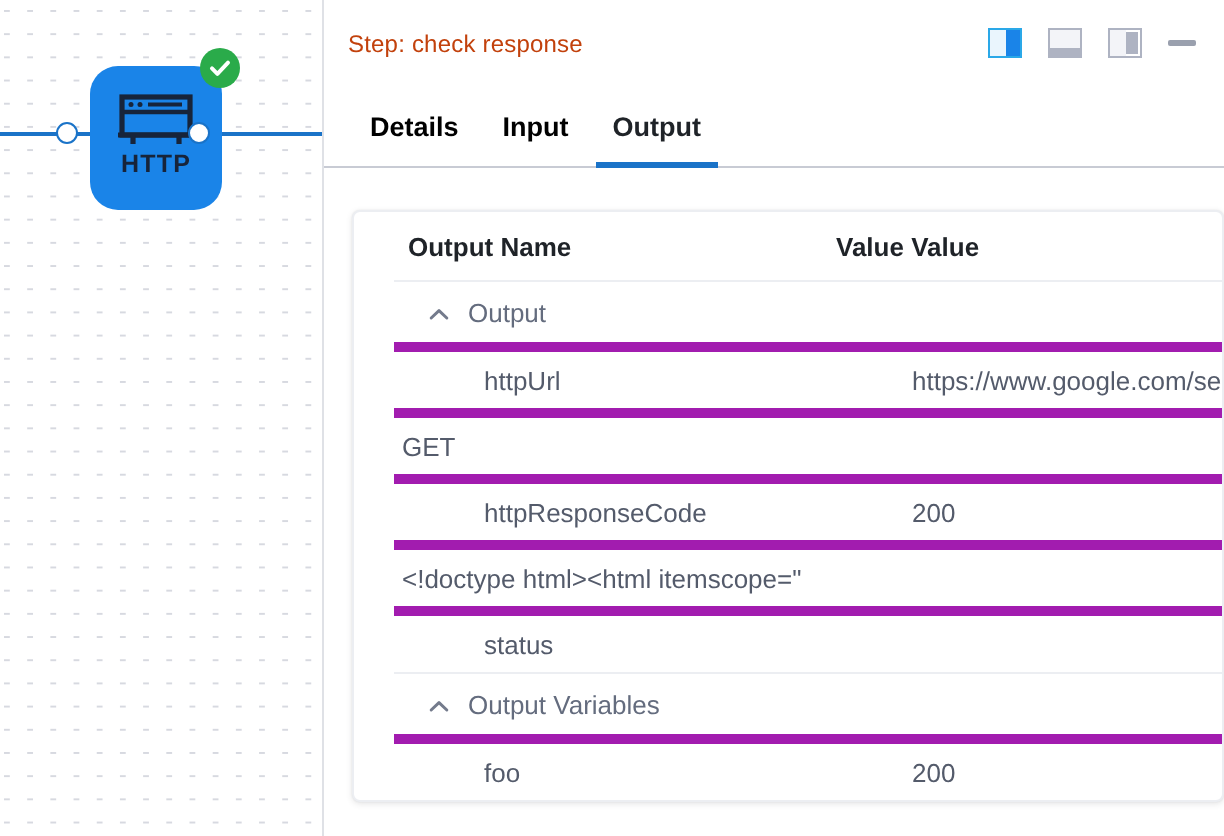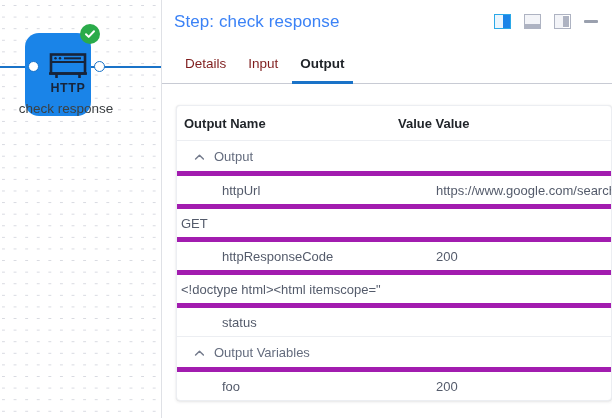--- a/index.html
+++ b/index.html
@@ -49,29 +49,29 @@
     position: absolute;
     top: 66px;
     left: 0;
     width: 162px;
     height: 2px;
     background: #1a73c8;
     z-index: 1;
   }
   .node {
     position: absolute;
-    left: 25px;
+    left: 45px;
     top: 33px;
     width: 66px;
-    height: 83px;
+    height: 72px;
     border-radius: 14px;
     background: #1a84e8;
     z-index: 2;
     display: flex;
-    align-items: flex-end;
+    align-items: center;
     justify-content: center;
     flex-direction: column;
   }
   .node-icon { display: block; }
   .node-badge {
     position: absolute;
     right: -9px;
     top: -9px;
     width: 20px;
     height: 20px;
@@ -118,22 +118,22 @@
   }
   .panel-header {
     height: 43px;
     flex: 0 0 43px;
     display: flex;
     align-items: center;
     padding: 0 14px 0 12px;
     box-sizing: border-box;
   }
   .panel-title {
-    font-size: 17px;
-    color: #3b82f6;
+    font-size: 12px;
+    color: #c2410c;
     font-weight: 400;
     letter-spacing: .1px;
   }
   .panel-header-actions {
     margin-left: auto;
     display: flex;
     align-items: center;
     gap: 13px;
   }
   .layout-btn {
@@ -186,23 +186,24 @@
     padding-left: 12px;
     border-bottom: 1px solid #c8cbd4;
     box-sizing: border-box;
   }
   .tab {
     position: relative;
     display: flex;
     align-items: center;
     padding: 0 11px;
     font-size: 13.5px;
-    color: #7f1d1d;
+    color: #000000;
     cursor: pointer;
     white-space: nowrap;
+    font-weight: bold;
   }
   .tab.active {
     font-weight: bold;
     color: #1f2328;
   }
   .tab.active::after {
     content: "";
     position: absolute;
     left: 3px;
     right: 3px;
@@ -219,20 +220,21 @@
   }
 
   .table-card {
     background: #ffffff;
     border: 1px solid #eceef2;
     border-radius: 4px;
     box-shadow: 0 1px 3px rgba(60,64,67,.13), 0 0 1px rgba(60,64,67,.10);
     width: 436px;
     box-sizing: border-box;
     overflow: hidden;
+    padding-left: 20px;
   }
   .trow {
     display: flex;
     align-items: center;
     height: 33px;
     box-sizing: border-box;
     padding-left: 4px;
     border-top: 5px solid #a21caf;
     white-space: nowrap;
   }
@@ -307,21 +309,20 @@
       <span class="node-badge">
         <svg width="12" height="12" viewBox="0 0 12 12" xmlns="http://www.w3.org/2000/svg">
           <path d="M2 6.2 L4.7 8.9 L10 3.3" fill="none" stroke="#ffffff" stroke-width="2" stroke-linecap="round" stroke-linejoin="round"></path>
         </svg>
       </span>
     </div>
 
     <span class="port left"></span>
     <span class="port right"></span>
 
-    <div class="node-label">check response</div>
   </div>
 
   <div class="panel">
 
     <div class="panel-header">
       <div class="panel-title">Step: check response</div>
 
       <div class="panel-header-actions">
         <span class="layout-btn layout-split active">
           <i class="leftbox"></i>

